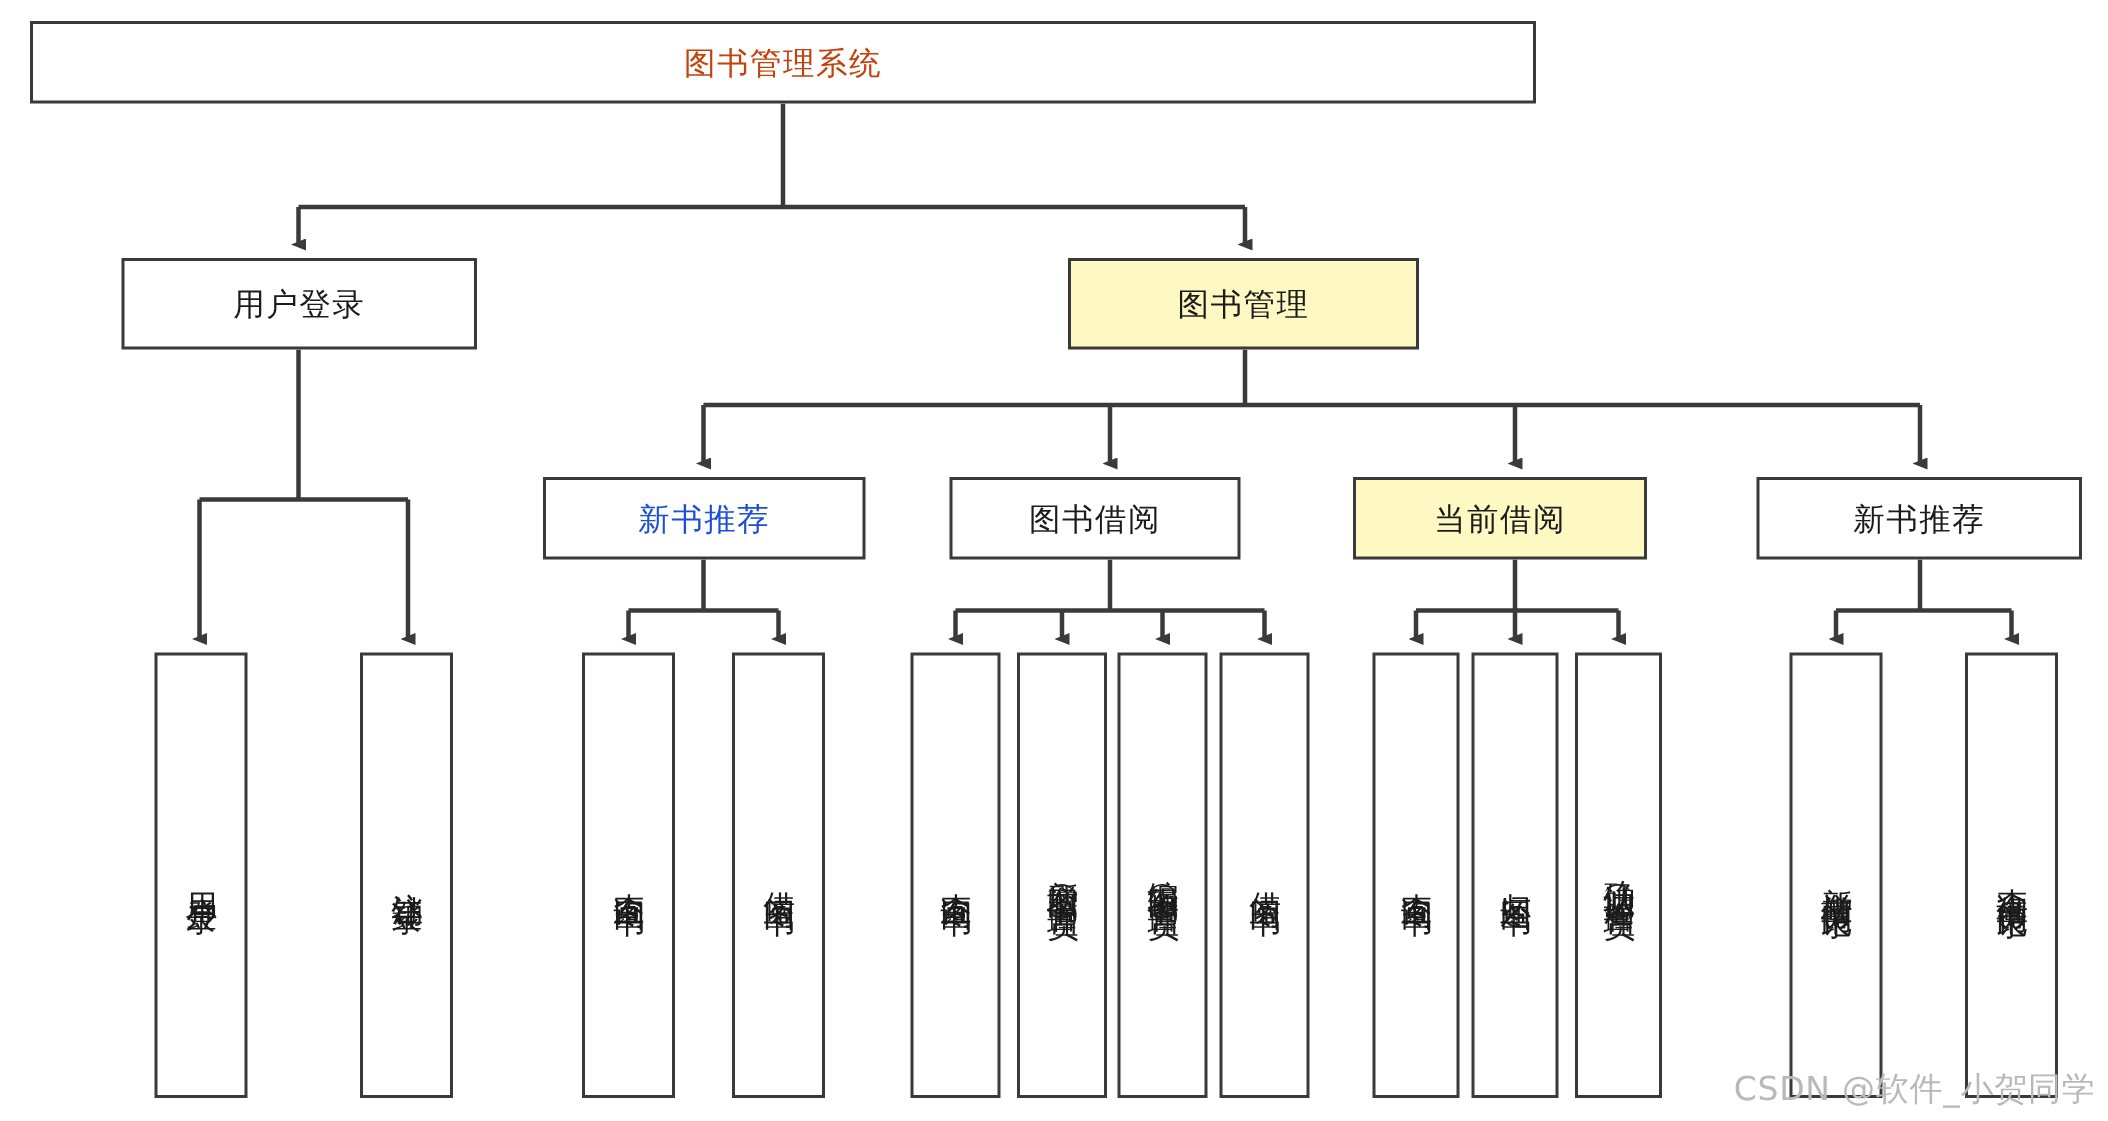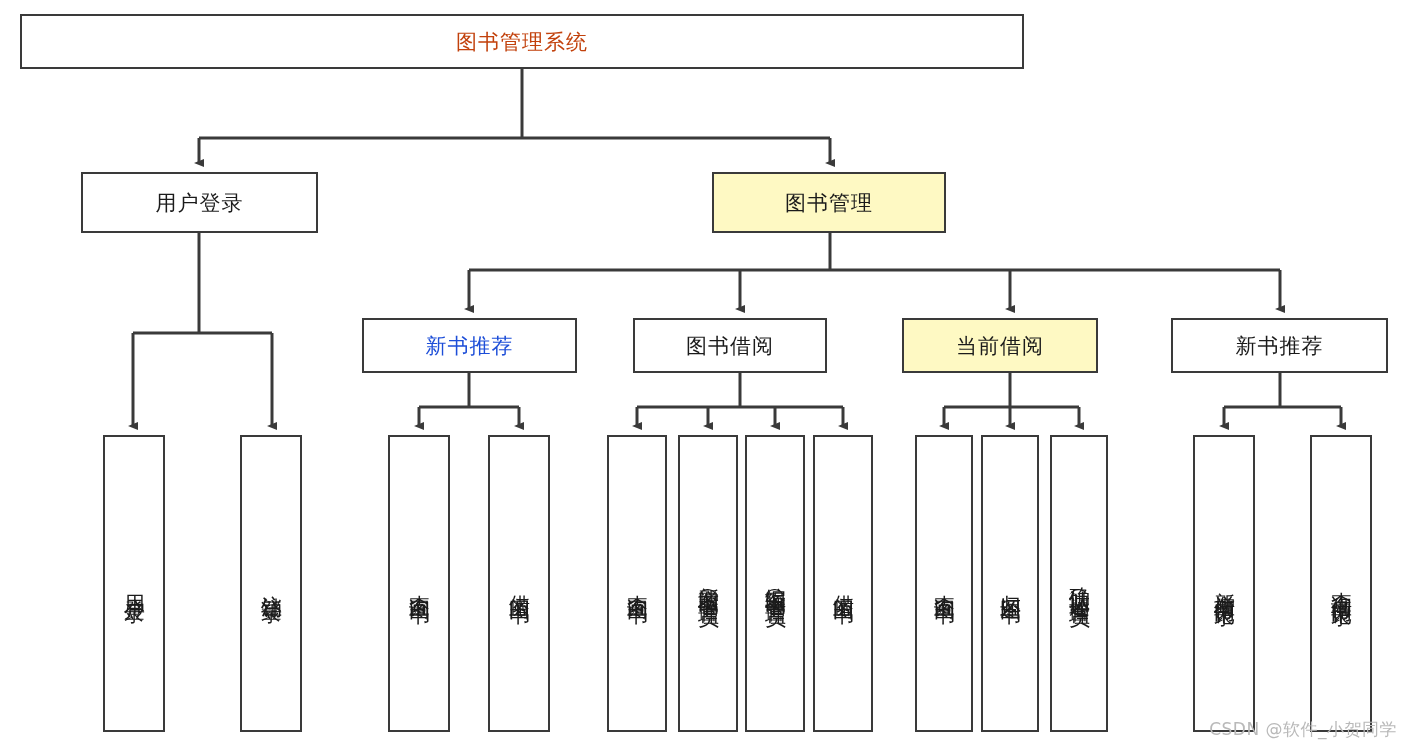--- a/index.html
+++ b/index.html
@@ -48,21 +48,21 @@
   }
   .node.vert .txt {
     writing-mode: vertical-rl;
     text-orientation: upright;
     white-space: nowrap;
   }
   .watermark {
     position: absolute;
     right: 8px;
     bottom: 6px;
-    font-size: 17px;
+    font-size: 22px;
     color: #b9b9b9;
     letter-spacing: 0.5px;
     white-space: nowrap;
     font-family: "DejaVu Sans", "Liberation Sans", sans-serif;
   }
 </style>
 </head>
 <body>
 
 <div id="canvas">

